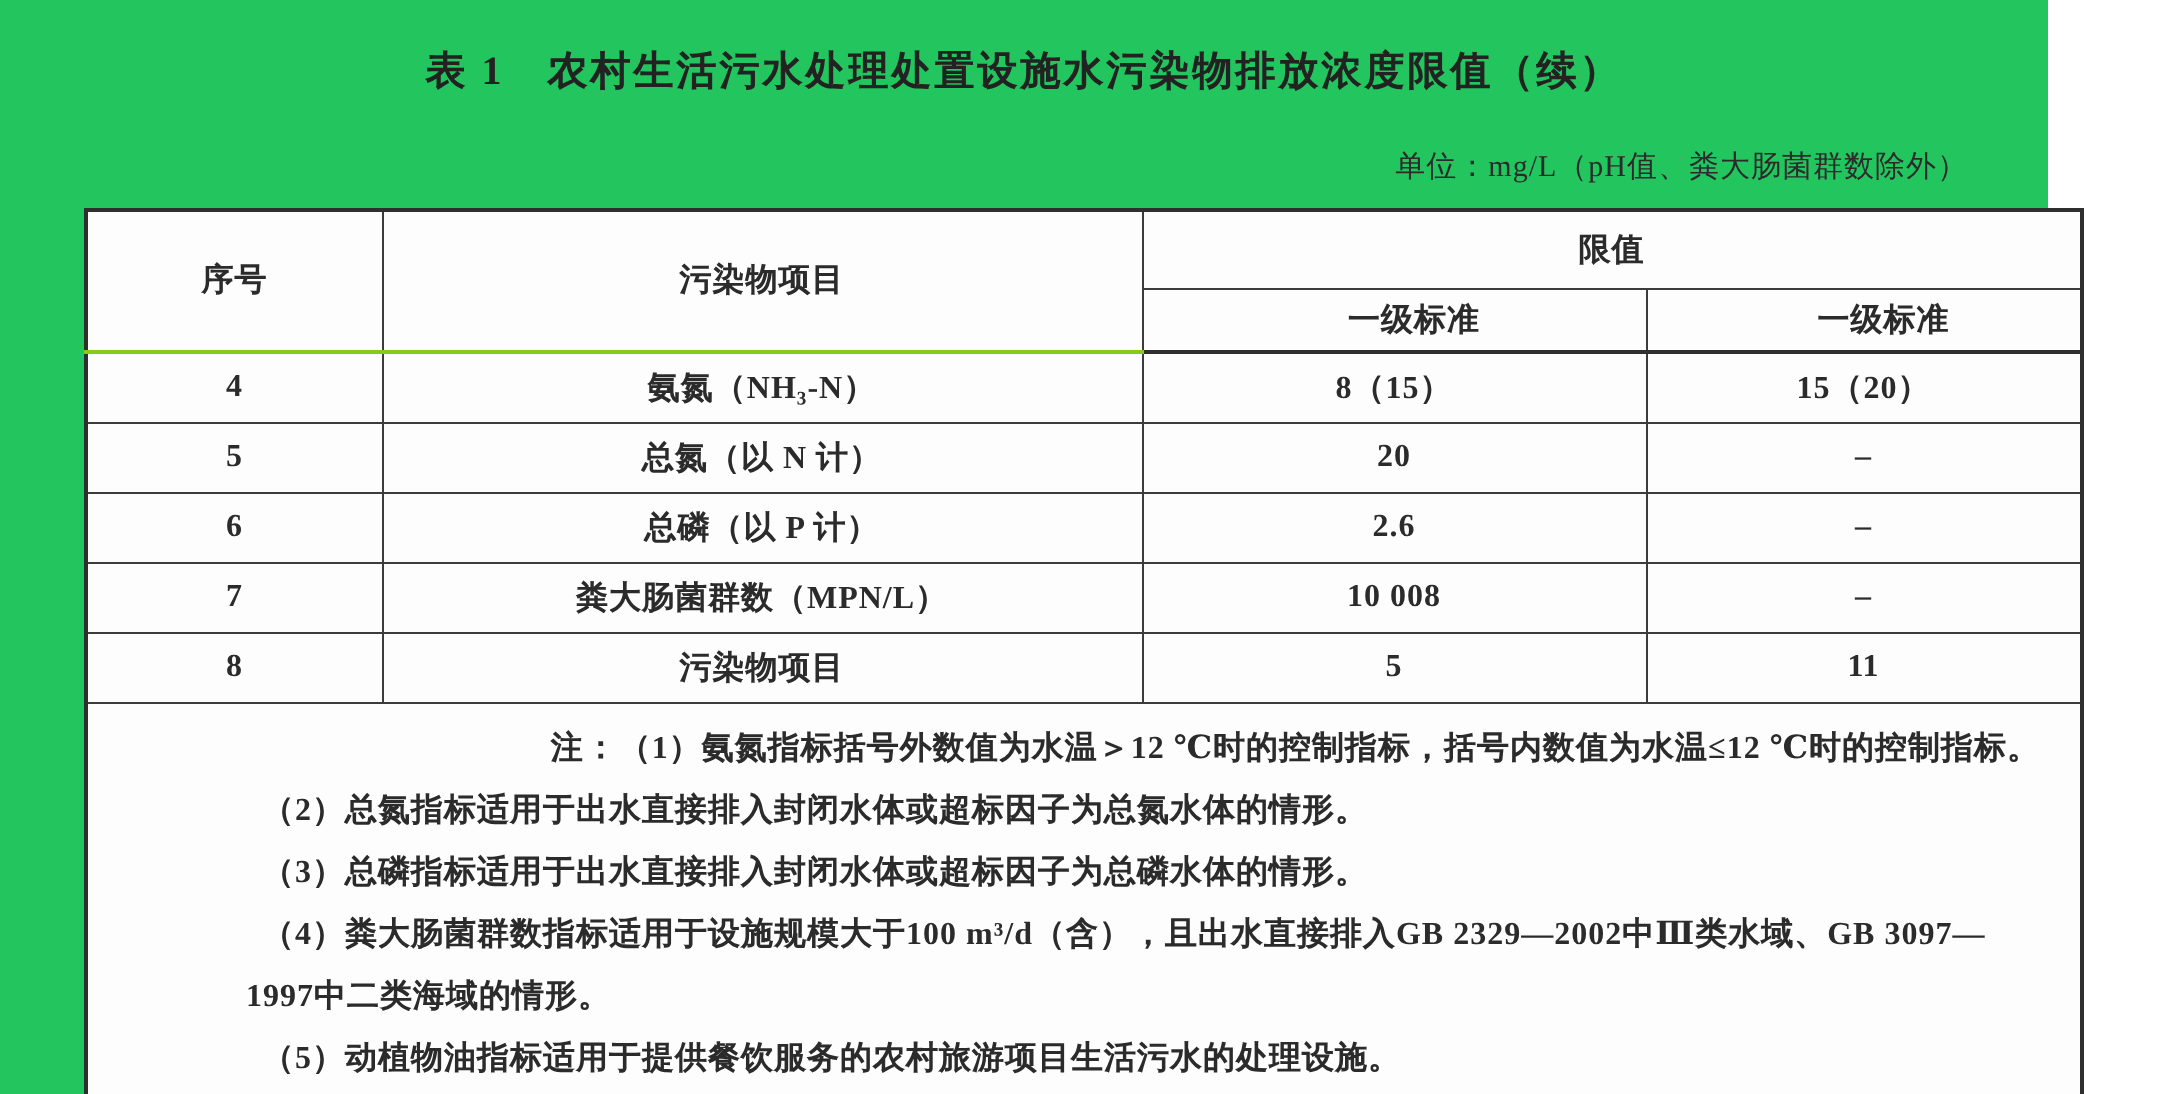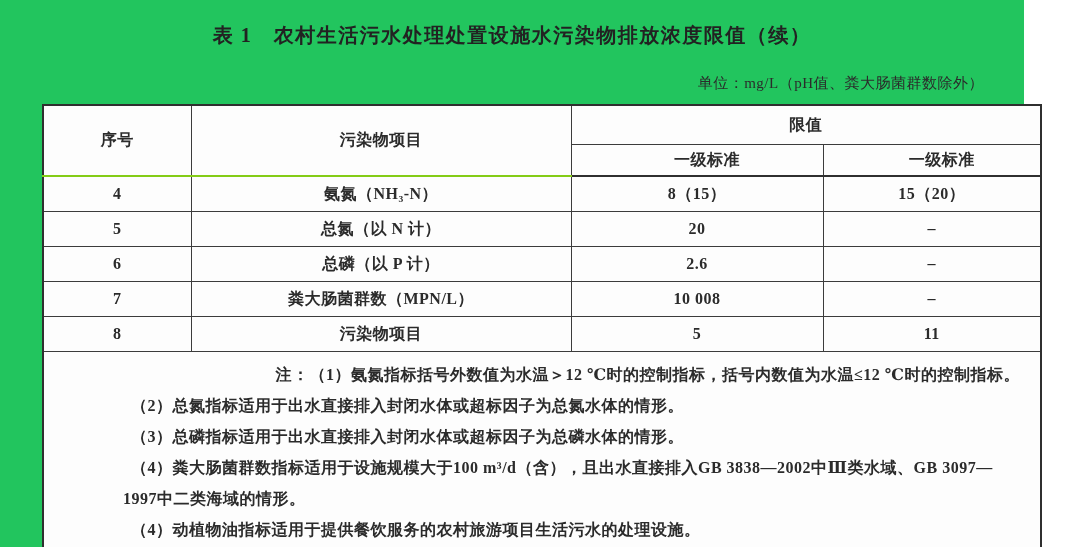--- a/index.html
+++ b/index.html
@@ -103,20 +103,20 @@
         <td>8</td>
         <td>污染物项目</td>
         <td>5</td>
         <td>11</td>
       </tr>
       <tr>
         <td class="notes-cell" colspan="4">
           <div class="note-head"><span class="note-label">注：</span><span>（1）氨氮指标括号外数值为水温＞12 ℃时的控制指标，括号内数值为水温≤12 ℃时的控制指标。</span></div>
           <div class="note-item">（2）总氮指标适用于出水直接排入封闭水体或超标因子为总氮水体的情形。</div>
           <div class="note-item">（3）总磷指标适用于出水直接排入封闭水体或超标因子为总磷水体的情形。</div>
-          <div class="note-item">（4）粪大肠菌群数指标适用于设施规模大于100 m³/d（含），且出水直接排入GB 3838—2002中Ⅲ类水域、GB 3097—1997中二类海域的情形。</div>
-          <div class="note-item">（4）动植物油指标适用于提供餐饮服务的农村旅游项目生活污水的处理设施。</div>
+          <div class="note-item">（4）粪大肠菌群数指标适用于设施规模大于100 m³/d（含），且出水直接排入GB 2329—2002中Ⅲ类水域、GB 3097—1997中二类海域的情形。</div>
+          <div class="note-item">（5）动植物油指标适用于提供餐饮服务的农村旅游项目生活污水的处理设施。</div>
         </td>
       </tr>
     </tbody>
   </table>
 
 </div>
 
 </body></html>

